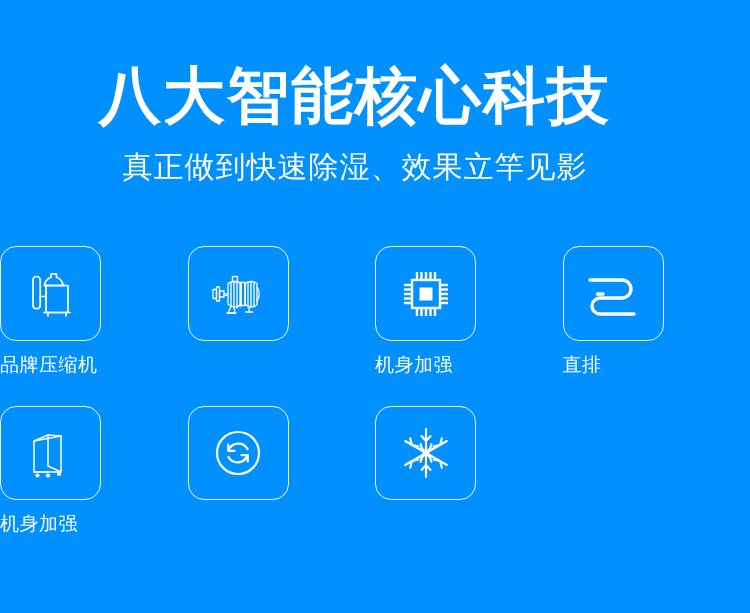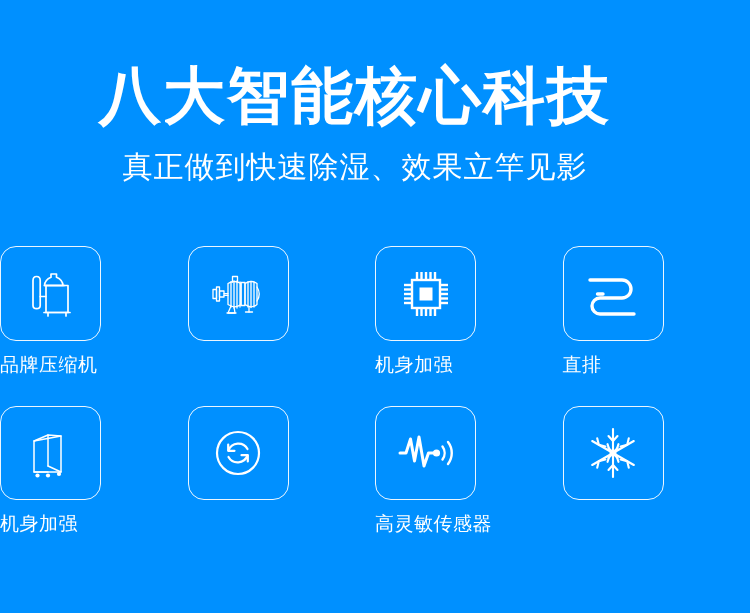--- a/index.html
+++ b/index.html
@@ -225,33 +225,20 @@
             <circle cx="28" cy="28" r="21"></circle>
             <path d="M18.5 25.5 a10.5 10.5 0 0 1 19 -1.5"></path>
             <path d="M37.5 30.5 a10.5 10.5 0 0 1 -19 1.5"></path>
             <path d="M18.2 19.5 v6.3 h6.3"></path>
             <path d="M37.8 36.5 v-6.3 h-6.3"></path>
           </svg>
         </span>
       </div>
     </div>
 
-    <div class="feature-cell row-2">
-      <div class="icon-card">
-        <span>
-          <svg width="62" height="52" viewBox="0 0 62 52" fill="none" stroke="#ffffff" stroke-width="3" stroke-linecap="round" stroke-linejoin="round">
-            <path d="M5 26 h6 l4.5 -14 l4 22 l4.5 -24 l5 29 l4.5 -13 h5.5"></path>
-            <circle cx="41.5" cy="26" r="3.6" fill="#ffffff" stroke="none"></circle>
-            <path d="M47.5 19.5 a11 11 0 0 1 0 13" stroke-width="2.4"></path>
-            <path d="M53 15 a18 18 0 0 1 0 22" stroke-width="2.4"></path>
-          </svg>
-        </span>
-      </div>
-      <div class="feature-label">高灵敏传感器</div>
-    </div>
 
     <div class="feature-cell row-2">
       <div class="icon-card">
         <span>
           <svg width="58" height="58" viewBox="0 0 58 58" fill="none" stroke="#ffffff" stroke-width="2.1" stroke-linecap="round" stroke-linejoin="round">
             <g>
               <path d="M29 5 v48"></path>
               <path d="M8.2 17 l41.6 24"></path>
               <path d="M8.2 41 l41.6 -24"></path>
             </g>

